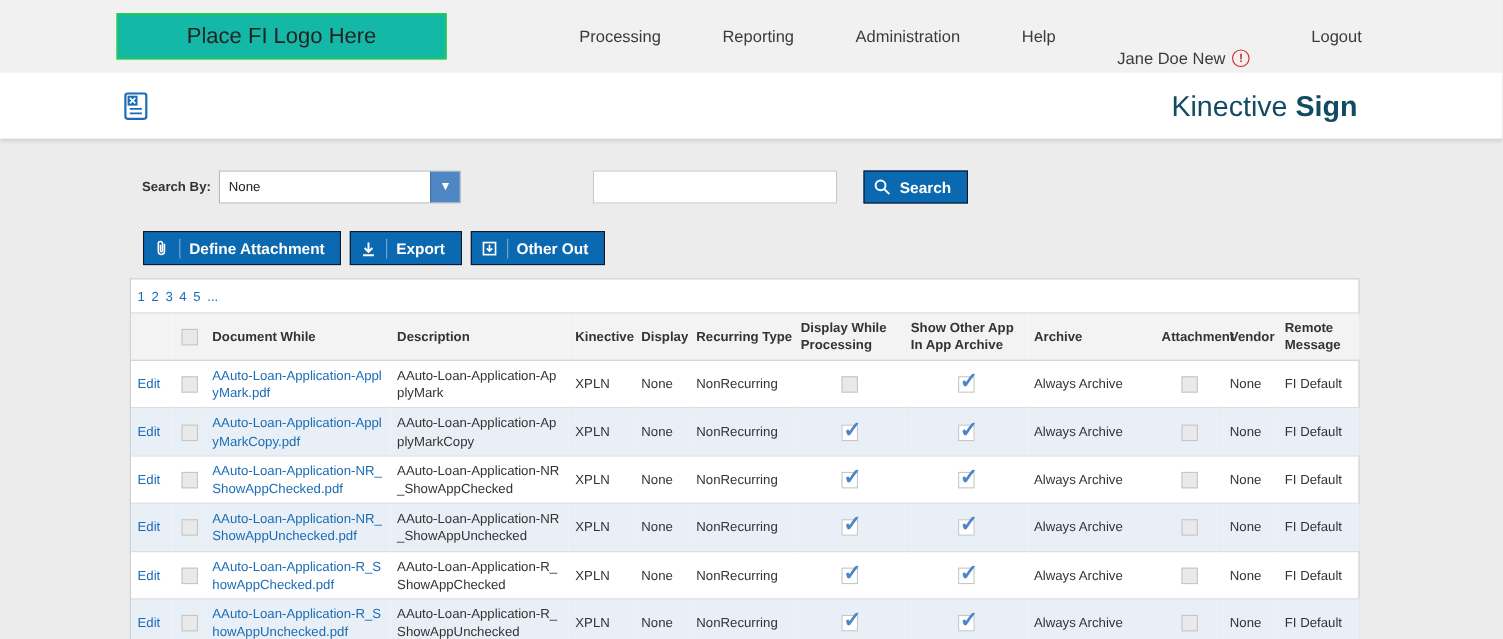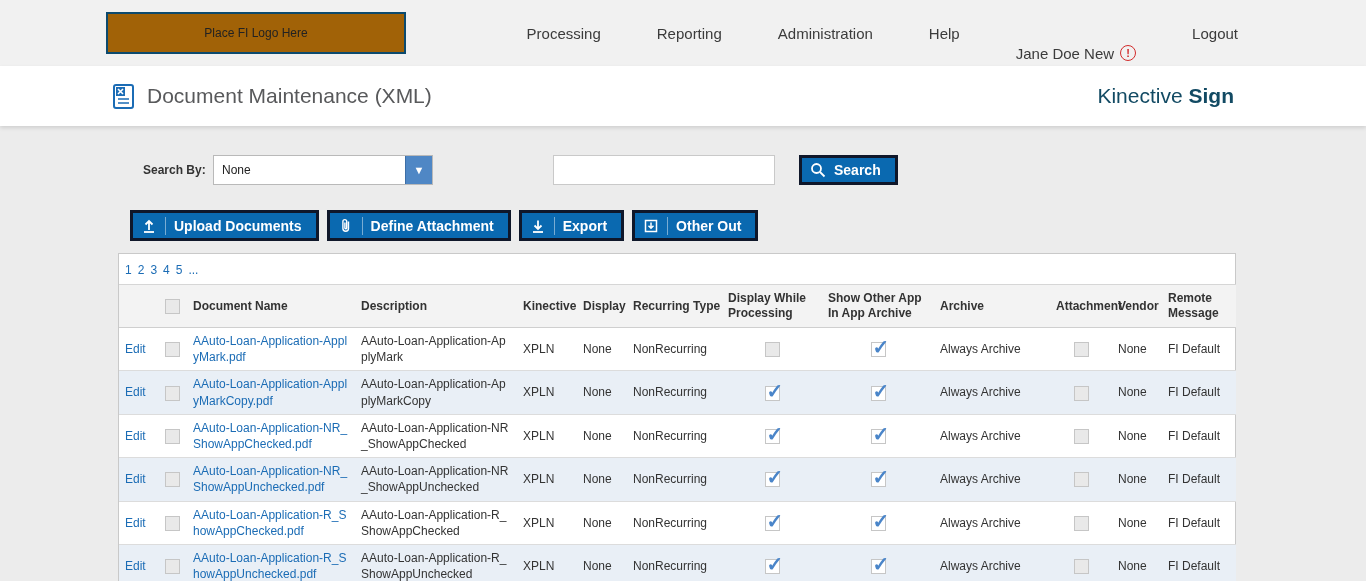--- a/index.html
+++ b/index.html
@@ -1,52 +1,52 @@
 <!DOCTYPE html>
 <html><head>
 <meta charset="utf-8">
 <style>
   * { box-sizing: border-box; margin: 0; padding: 0; }
   html,body { width: 1366px; height: 581px; overflow: hidden; background:#ececec;
     font-family:"Liberation Sans", sans-serif; }
 
   
   .topbar { height:66px; background:#f1f1f1; display:flex; align-items:center; }
-  .logo-box { margin-left:106px; width:300px; height:42px; background:#a16207;
-    border:2px solid #0c4a6e; display:flex; align-items:center; justify-content:center;
-    font-size:12px; color:#222; }
+  .logo-box { margin-left:106px; width:300px; height:42px; background:#14b8a6;
+    border:2px solid #22c55e; display:flex; align-items:center; justify-content:center;
+    font-size:20px; color:#222; }
   .topnav { margin-left:auto; margin-right:128px; display:flex; align-items:center; gap:36px;
     font-size:15px; color:#3b3b3b; }
   .topnav .nav-item { cursor:pointer; white-space:nowrap;padding-left:20px; }
   .user-item { display:flex; align-items:center; gap:6px;margin-top:40px; }
   .warn-ic { width:16px; height:16px; border:1.6px solid #d22b2b; border-radius:50%;
     color:#d22b2b; font-size:11px; font-weight:bold; display:flex; align-items:center;
     justify-content:center; line-height:1; }
 
   
   .titlebar { height:60px; background:#fff; display:flex; align-items:center;
     box-shadow:0 2px 4px rgba(0,0,0,.12); position:relative; z-index:2; }
   .doc-ic { margin-left:110px; width:27px; height:27px; flex:0 0 auto; }
   .page-title { margin-left:10px; font-size:21px; color:#58595b; }
-  .brand { margin-left:auto; margin-right:132px; font-size:21px; color:#124a63; }
+  .brand { margin-left:auto; margin-right:132px; font-size:26px; color:#124a63; }
   .brand b { font-weight:bold; }
 
   
   .content { padding-left:118px; padding-right:130px; }
 
   .search-row { display:flex; align-items:center; margin-top:28px; height:32px; }
-  .search-label { font-size:12px; color:#333; font-weight:bold; margin-left:25px; width:70px; }
+  .search-label { font-size:12px; color:#333; font-weight:bold; margin-left:11px; width:70px; }
   .dropdown { width:220px; height:30px; background:#fff; border:1px solid #b9b9b9;
     display:flex; align-items:center; cursor:pointer; }
   .dropdown .dd-val { flex:1; font-size:12px; color:#222; padding-left:8px; }
   .dd-arrow { width:27px; height:28px; background:#4f87c5; border-left:1px solid #3d6ea6;
     display:flex; align-items:center; justify-content:center; color:#fff; font-size:11px; }
   .search-input { margin-left:120px; width:222px; height:30px; border:1px solid #c9c9c9;
     background:#fff; padding:0 8px; font-size:12px; }
-  .btn-blue { background:#0a69b0; border:3px solid #0f172a; color:#fff; height:30px;
+  .btn-blue { background:#0a69b0; border:1px solid #0f172a; color:#fff; height:30px;
     display:flex; align-items:center; font-size:14px; font-weight:bold; cursor:pointer;
     padding:0 14px 0 8px; gap:8px; }
   .search-btn { margin-left:24px; }
   .btn-ic { display:flex; align-items:center; justify-content:center; }
   .tb-divider { width:1px; height:18px; background:rgba(255,255,255,.45); }
 
   .toolbar { display:flex; gap:8px; margin-top:24px; margin-left:12px; }
   .toolbar .btn-blue { height:31px; }
 
   
@@ -89,21 +89,20 @@
   </div>
 </div>
 
 <div class="titlebar">
   <svg class="doc-ic" viewBox="0 0 27 27">
     <rect x="4" y="2" width="19" height="23" rx="2" fill="#fff" stroke="#1b6cb5" stroke-width="2"></rect>
     <rect x="6" y="4" width="9" height="9" fill="#1b6cb5"></rect>
     <path d="M8 6 L13 11 M13 6 L8 11" stroke="#fff" stroke-width="1.6"></path>
     <path d="M8 16 h11 M8 20 h11" stroke="#1b6cb5" stroke-width="1.6"></path>
   </svg>
-  <span class="page-title">Document Maintenance (XML)</span>
   <span class="brand">
     <span>Kinective</span>
     <b>Sign</b>
   </span>
 </div>
 
 <div class="content">
 
   <div class="search-row">
     <span class="search-label">Search By:</span>
@@ -117,30 +116,20 @@
         <svg width="16" height="16" viewBox="0 0 16 16">
           <circle cx="6.5" cy="6.5" r="4.5" fill="none" stroke="#fff" stroke-width="1.8"></circle>
           <line x1="10" y1="10" x2="14.5" y2="14.5" stroke="#fff" stroke-width="1.8"></line>
         </svg>
       </span>
       <span>Search</span>
     </button>
   </div>
 
   <div class="toolbar">
-    <button class="btn-blue">
-      <span class="btn-ic">
-        <svg width="16" height="16" viewBox="0 0 16 16">
-          <path d="M8 12 V3 M4.5 6.5 L8 3 L11.5 6.5" fill="none" stroke="#fff" stroke-width="1.8"></path>
-          <path d="M3 14 h10" stroke="#fff" stroke-width="1.8"></path>
-        </svg>
-      </span>
-      <span class="tb-divider"></span>
-      <span>Upload Documents</span>
-    </button>
     <button class="btn-blue">
       <span class="btn-ic">
         <svg width="16" height="16" viewBox="0 0 16 16">
           <path d="M10.5 3.5 v7 a2.8 2.8 0 0 1 -5.6 0 v-7 a1.9 1.9 0 0 1 3.8 0 v6.4 a0.9 0.9 0 0 1 -1.8 0 V4.5" fill="none" stroke="#fff" stroke-width="1.4"></path>
         </svg>
       </span>
       <span class="tb-divider"></span>
       <span>Define Attachment</span>
     </button>
     <button class="btn-blue">
@@ -189,21 +178,21 @@
           <col style="width:62px">
           <col style="width:50px">
         <col style="width:74px">
       </colgroup>
       <thead>
         <tr>
           <th></th>
           <th class="ctr">
             <span class="cb"></span>
           </th>
-          <th class="nowrap">Document Name</th>
+          <th class="nowrap">Document While</th>
           <th class="nowrap">Description</th>
           <th class="nowrap">Kinective</th>
           <th class="nowrap">Display</th>
           <th class="nowrap">Recurring Type</th>
           <th>Display While Processing</th>
           <th>Show Other App In App Archive</th>
           <th class="nowrap">Archive</th>
           <th class="nowrap">Attachment</th>
           <th class="nowrap">Vendor</th>
           <th>Remote Message</th>

